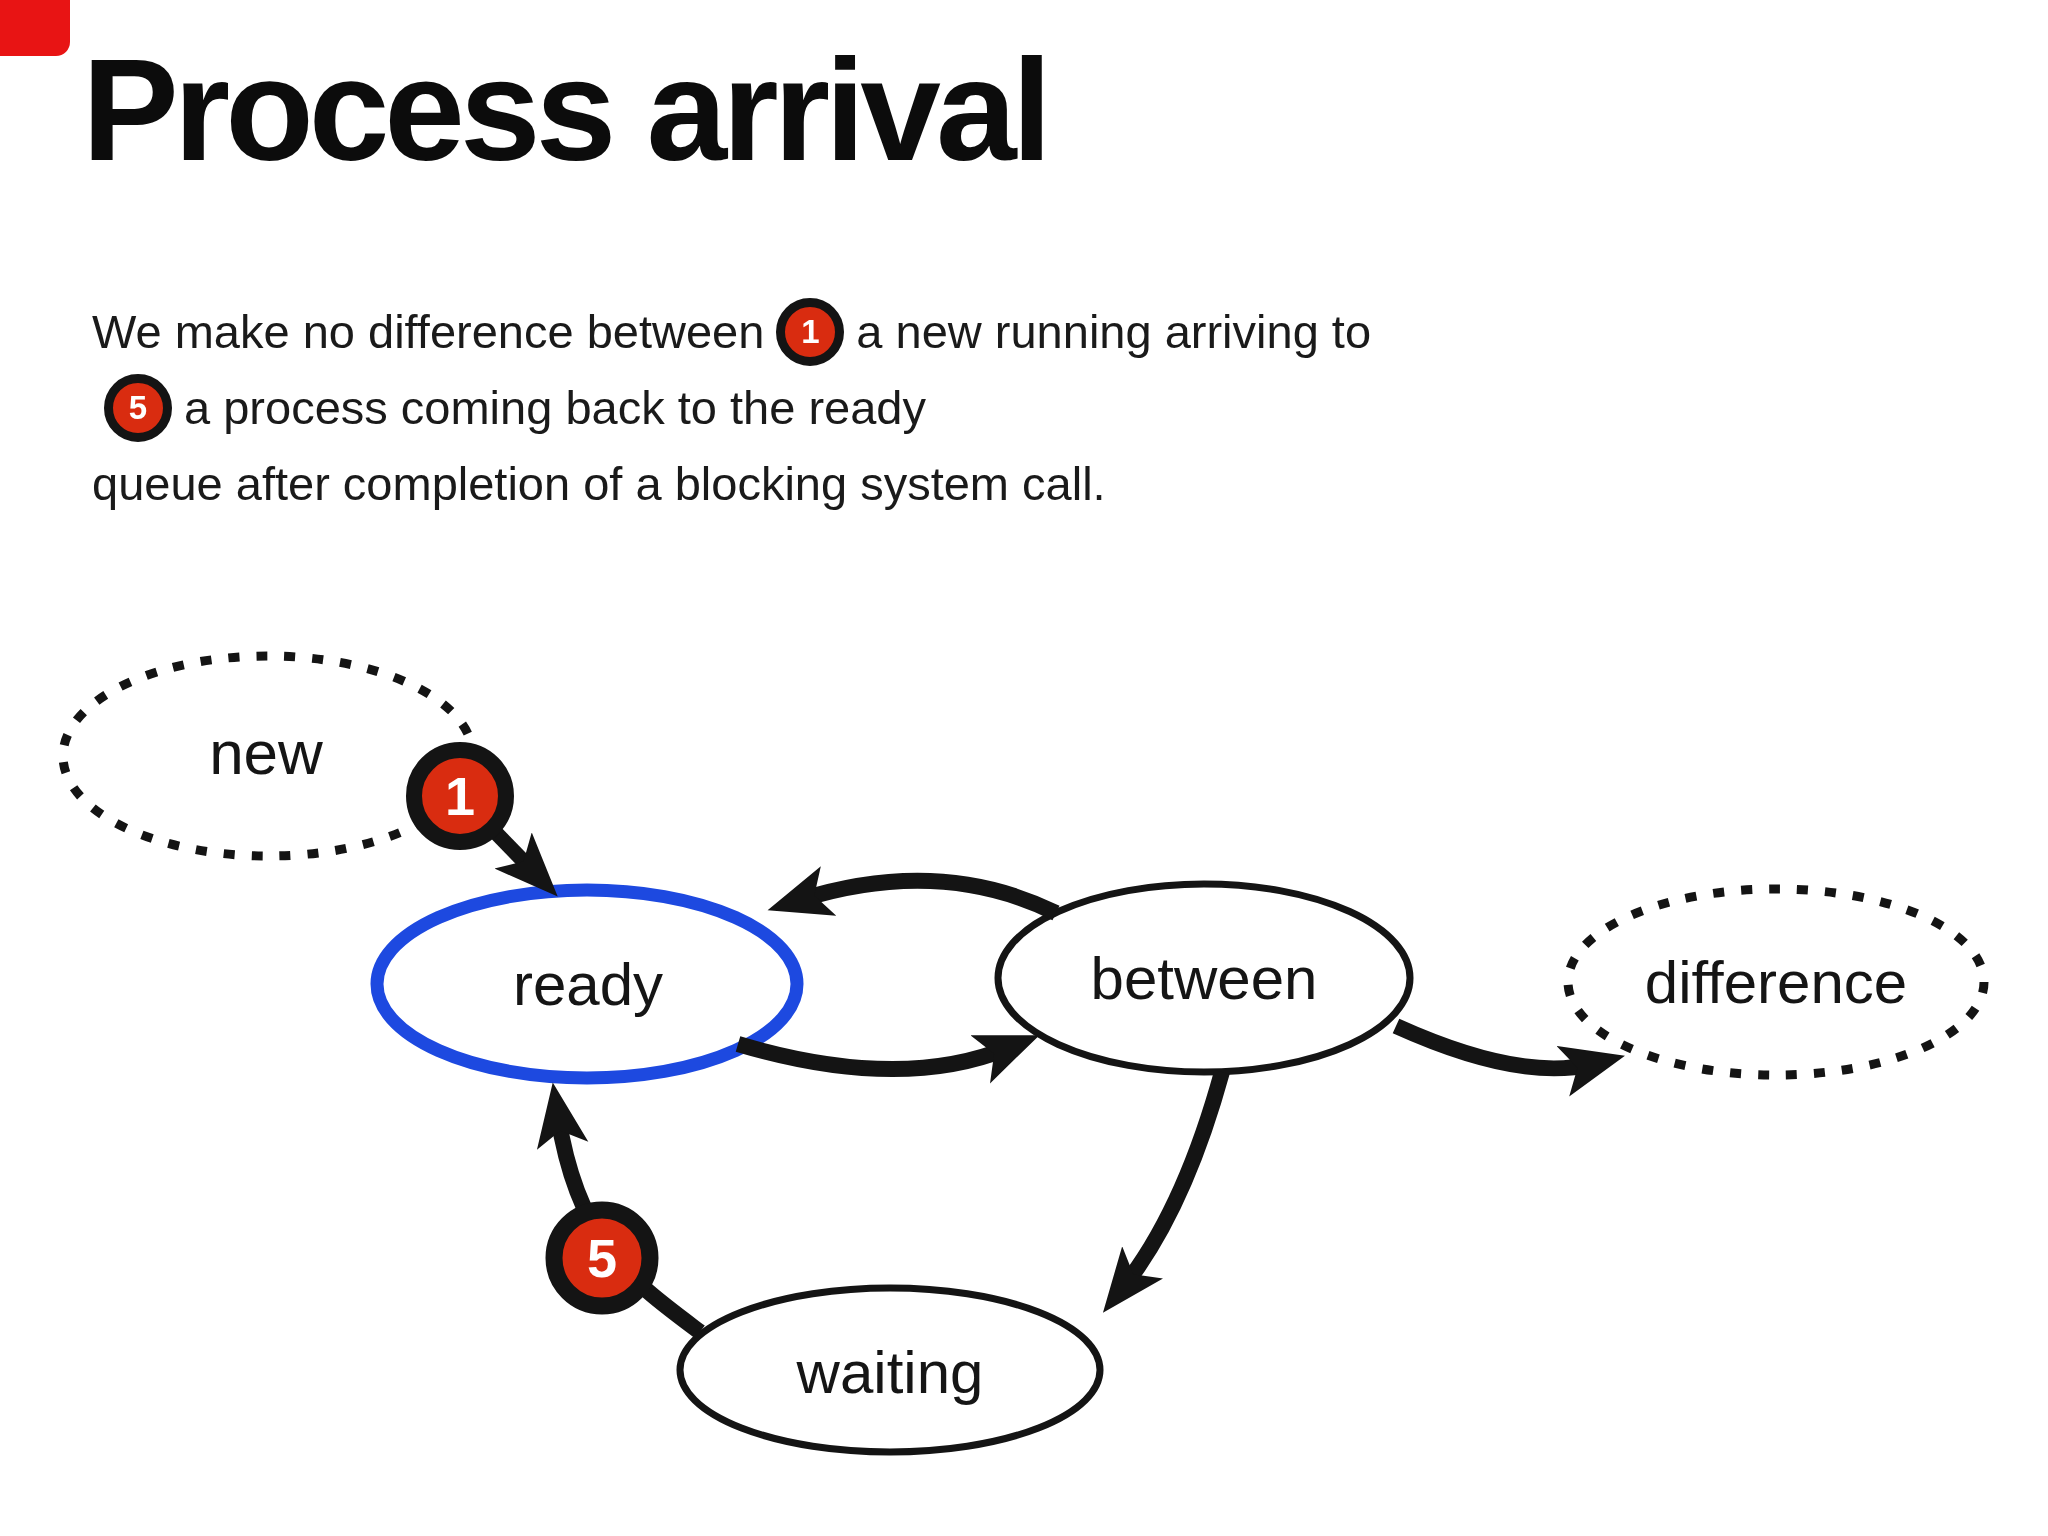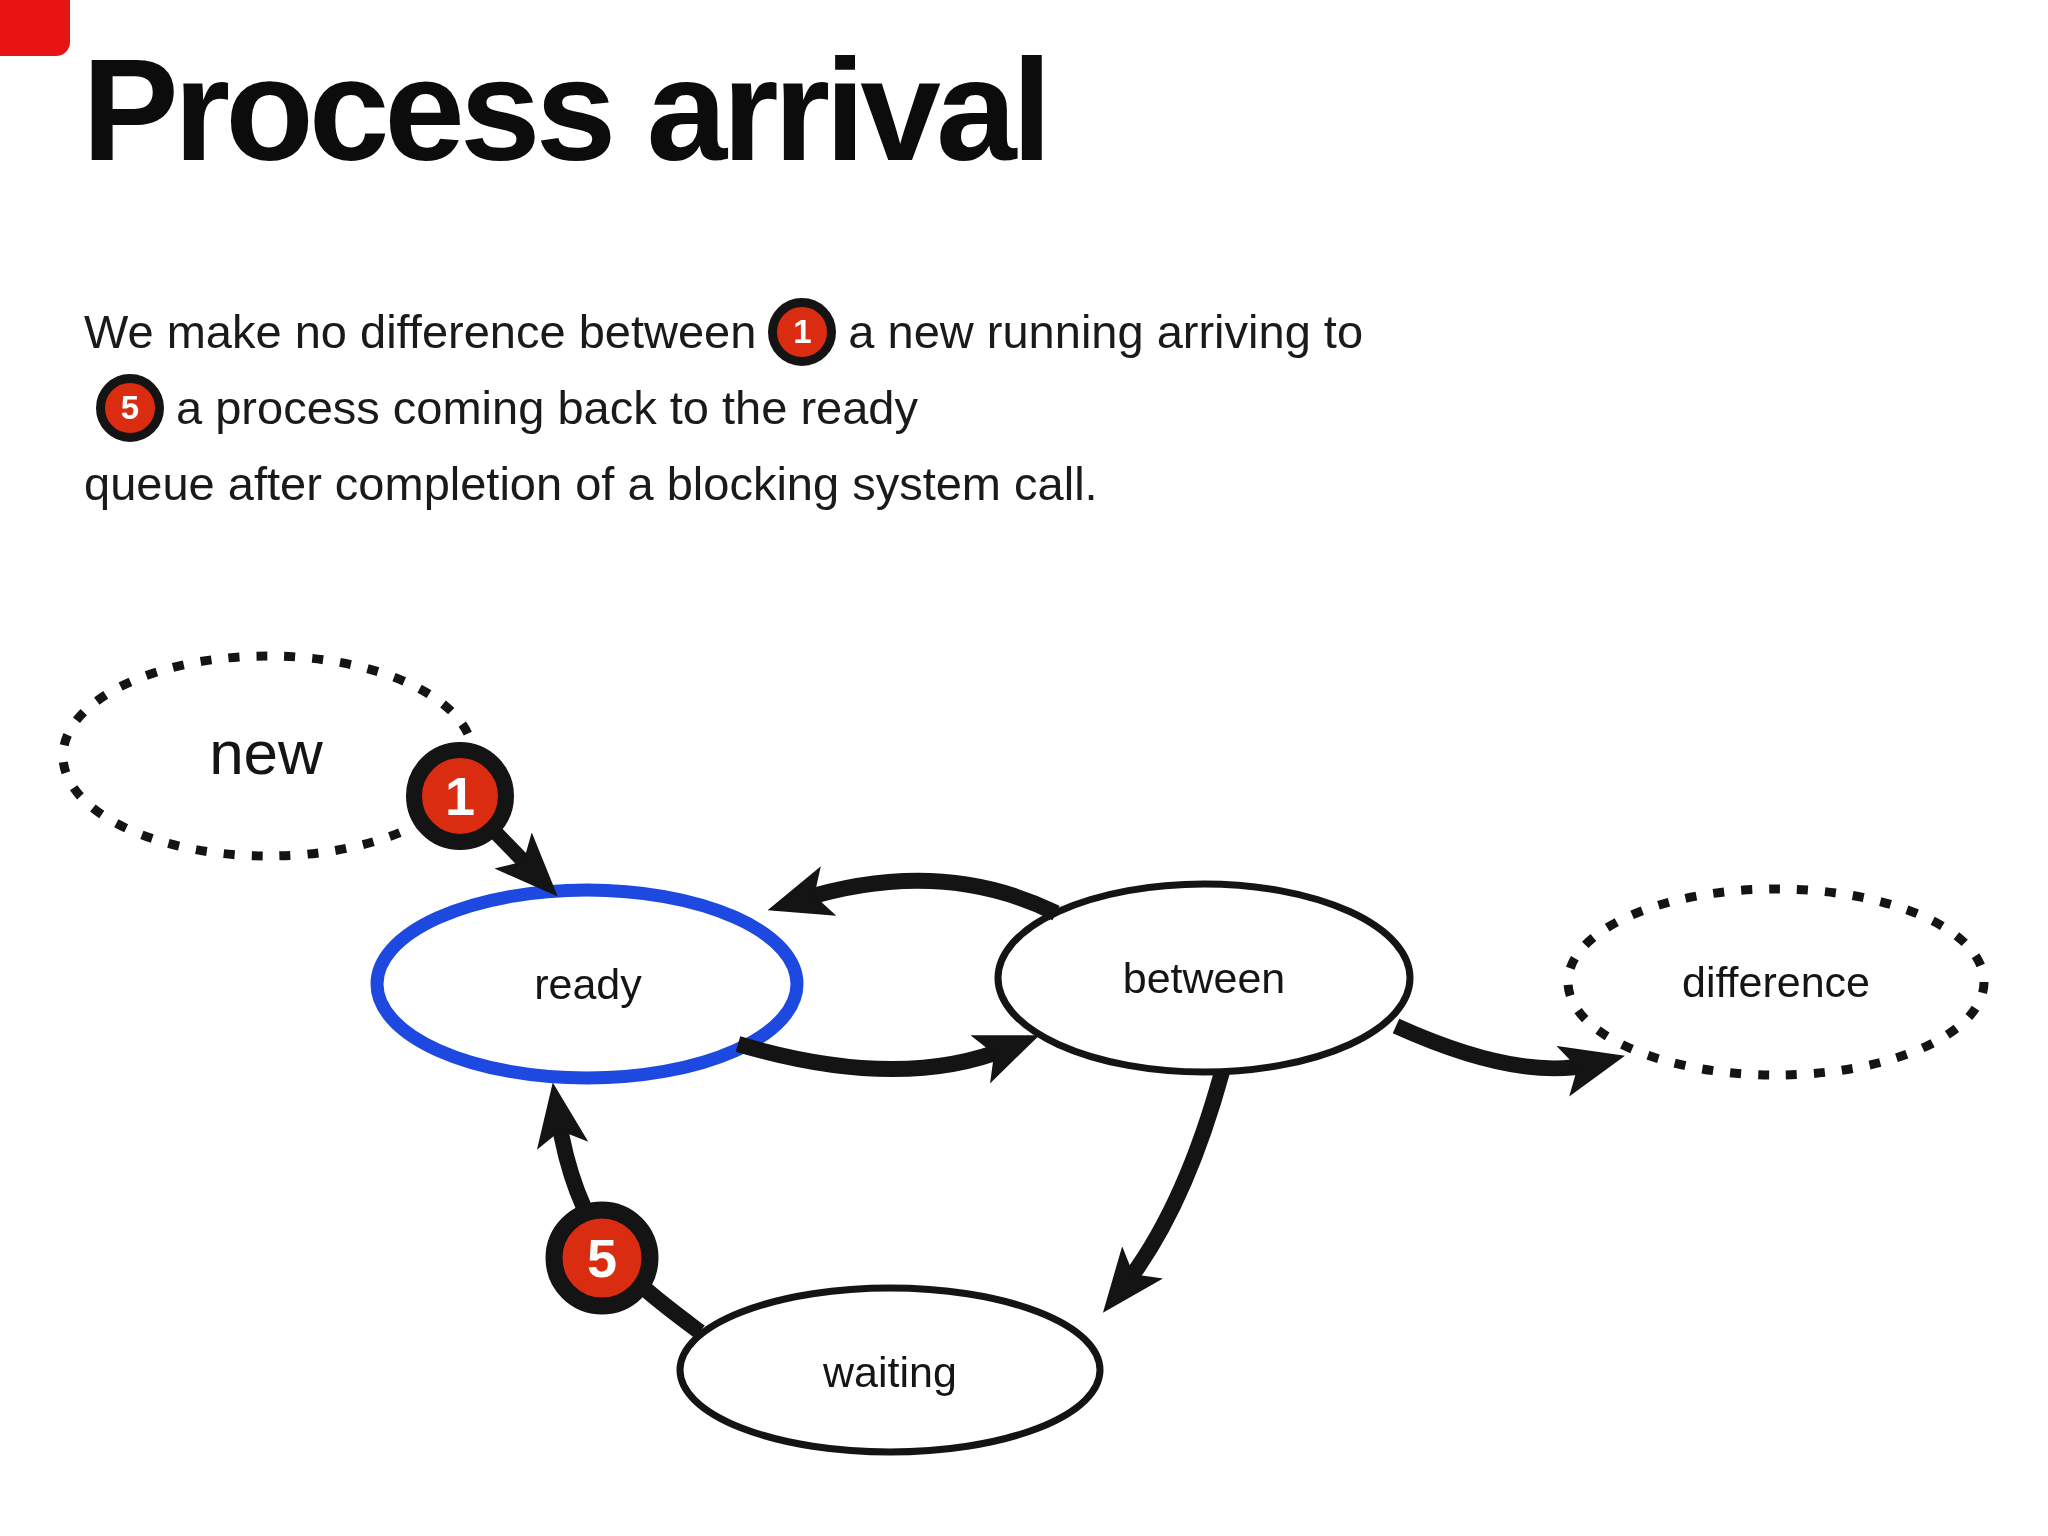--- a/index.html
+++ b/index.html
@@ -2,27 +2,27 @@
 <html><head>
 <meta charset="utf-8">
 <style>
   html,body{margin:0;padding:0;background:#fff;}
   .slide{position:relative;width:2048px;height:1536px;background:#ffffff;overflow:hidden;
          font-family:"Liberation Sans",sans-serif;color:#141414;}
   .corner-marker{position:absolute;left:0;top:0;width:70px;height:56px;background:#e81414;
          border-radius:0 0 14px 0;}
   .title{position:absolute;left:82px;top:34px;font-size:145px;font-weight:bold;
          letter-spacing:-5px;line-height:1.05;color:#0c0c0c;white-space:nowrap;}
-  .para{position:absolute;left:84px;top:294px;font-size:47px;line-height:76px;color:#1a1a1a;text-align:right;}
+  .para{position:absolute;left:92px;top:294px;font-size:47px;line-height:76px;color:#1a1a1a;text-align:right;}
   .para .pline{white-space:nowrap;height:76px;display:flex;align-items:center;}
   .badge-inline{display:inline-flex;align-items:center;justify-content:center;
          width:50px;height:50px;border:9px solid #141414;border-radius:50%;
          background:#d92c10;color:#fff;font-size:33px;font-weight:bold;margin:0 12px;flex:0 0 auto;}
   .diagram{position:absolute;left:0;top:0;width:2048px;height:1536px;}
-  .node-label{position:absolute;transform:translate(-50%,-50%);font-size:43px;color:#151515;
+  .node-label{position:absolute;transform:translate(-50%,-50%);font-size:60px;color:#151515;
          white-space:nowrap;letter-spacing:0px;}
   svg text.badge-num{font-family:"Liberation Sans",sans-serif;font-weight:bold;fill:#ffffff;
          font-size:54px;text-anchor:middle;}
 </style>
 </head>
 <body>
 
 <div class="slide">
 
   <div class="corner-marker"></div>

